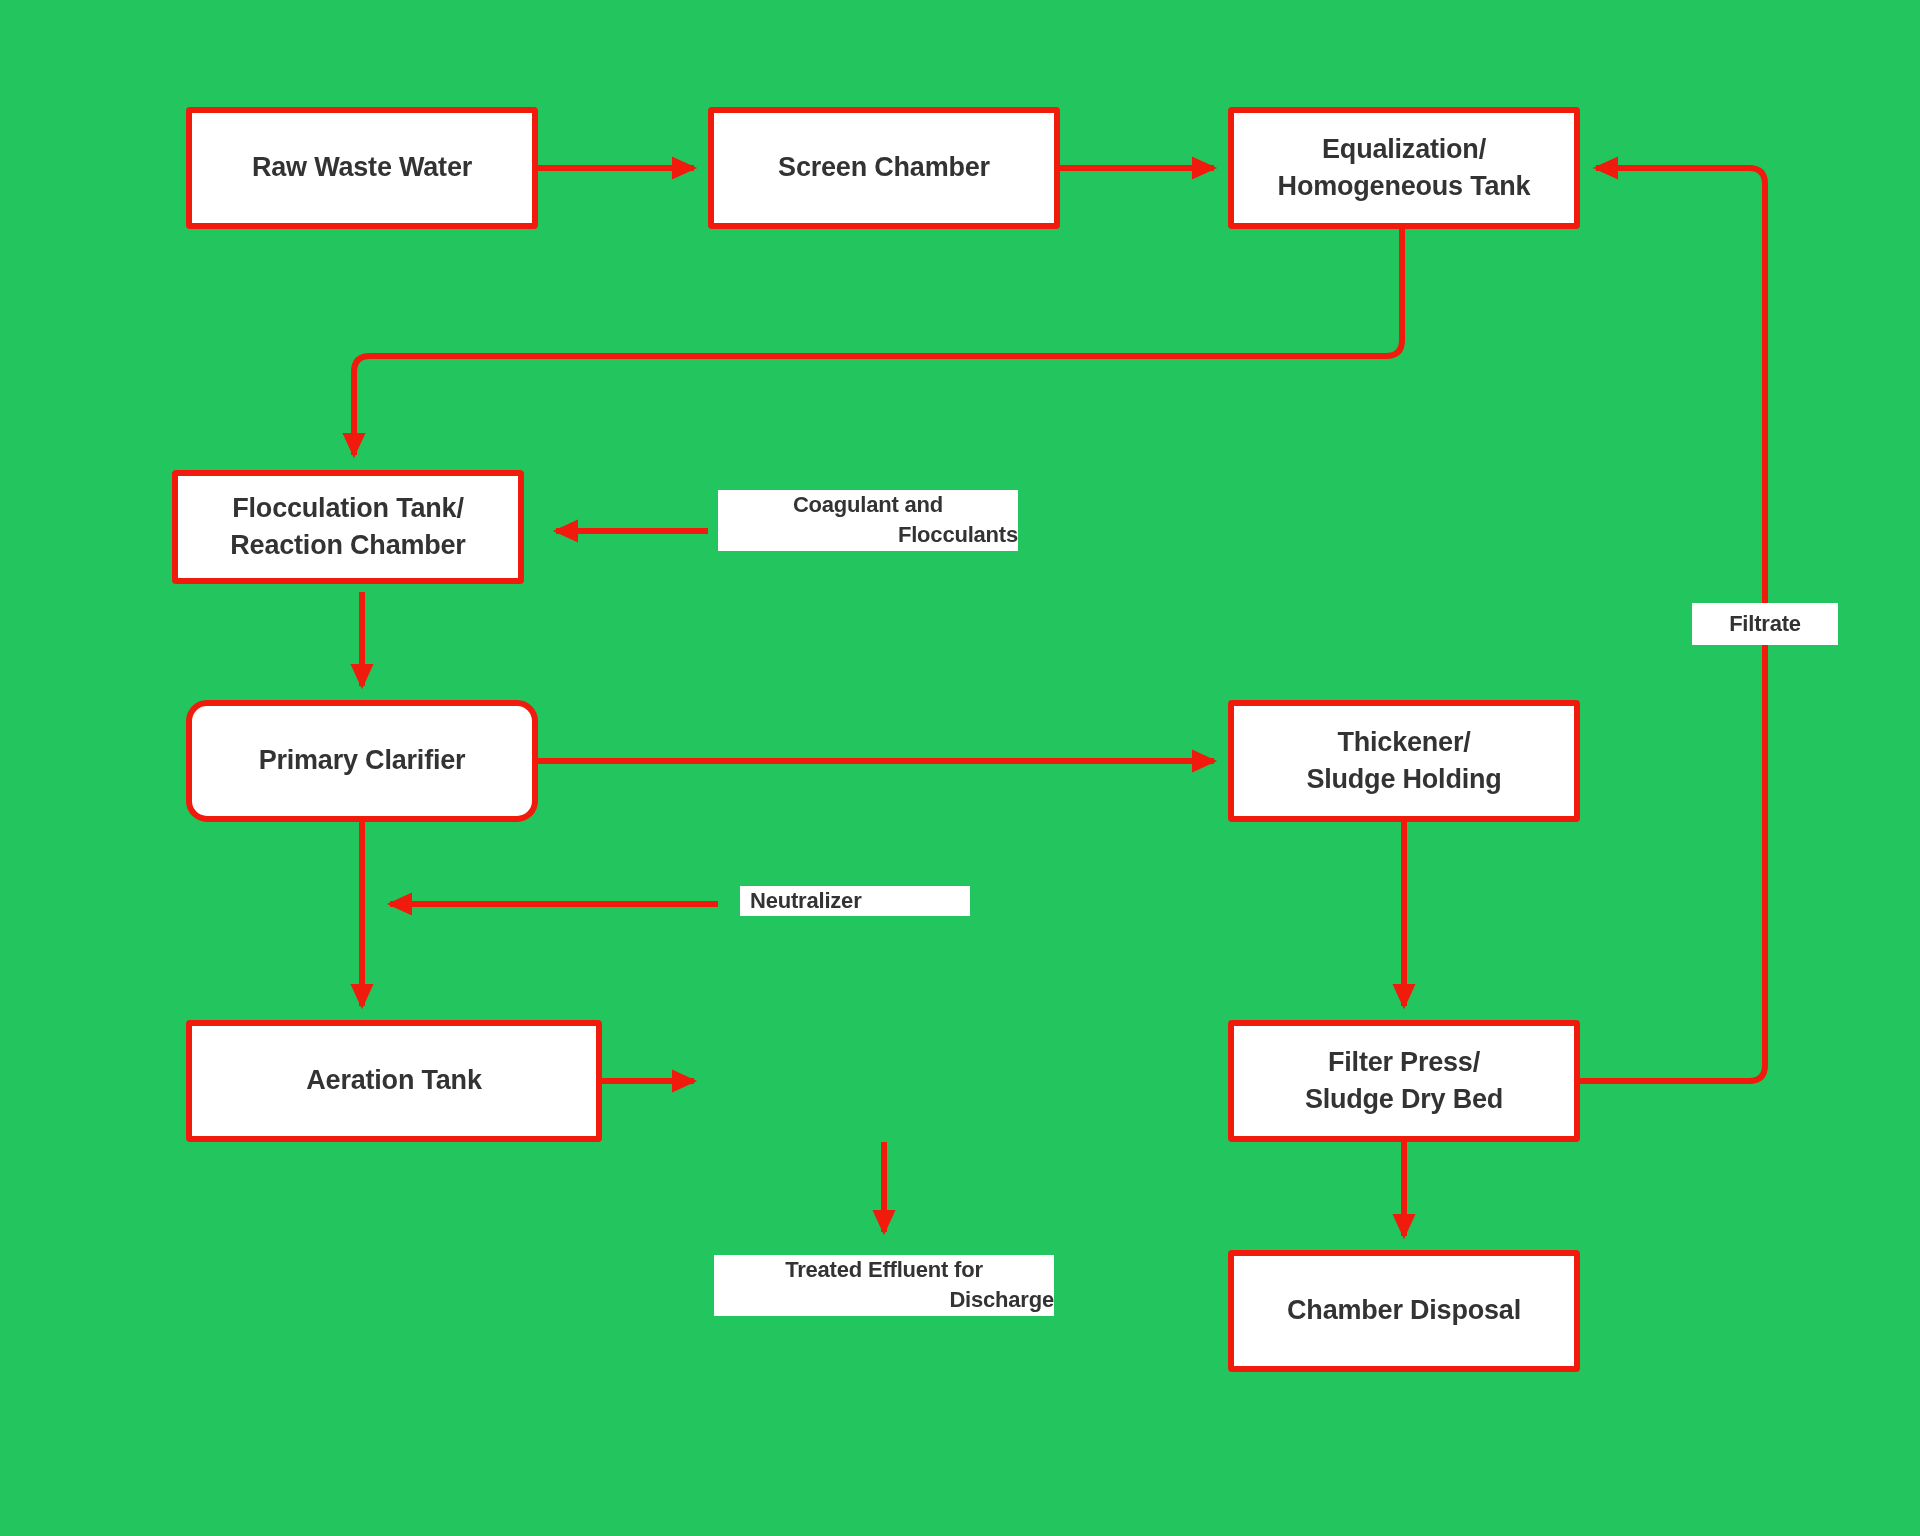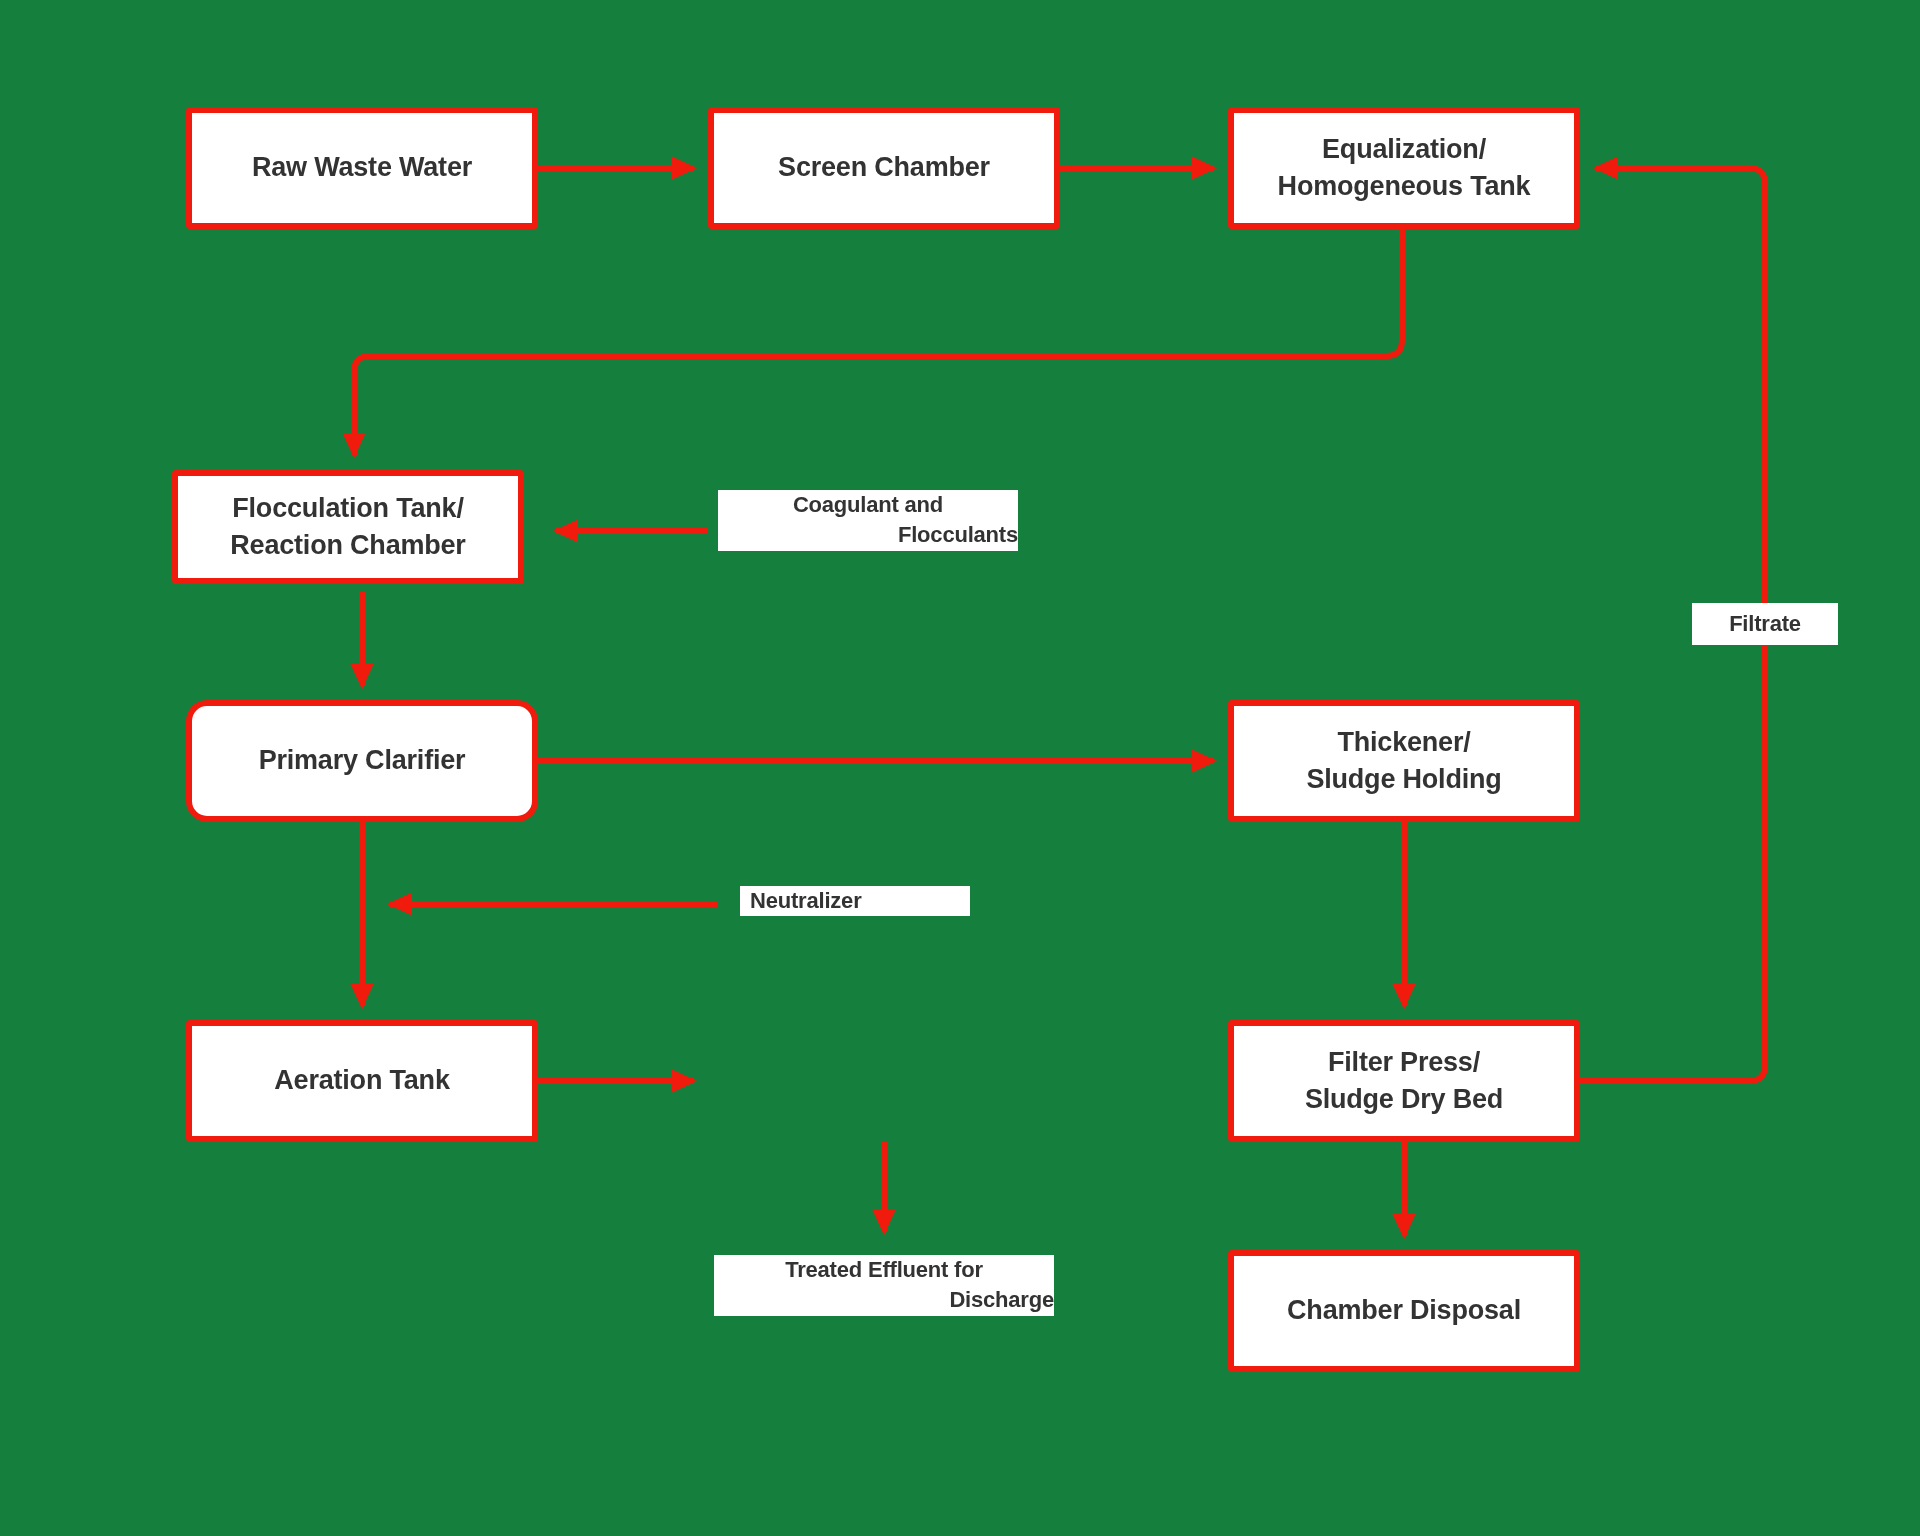--- a/index.html
+++ b/index.html
@@ -5,21 +5,21 @@
 <style>
   html, body {
     margin: 0;
     padding: 0;
     background: #ffffff;
   }
   #canvas {
     position: relative;
     width: 1920px;
     height: 1536px;
-    background: #15803d;
+    background: #22c55e;
     font-family: "Liberation Sans", "DejaVu Sans", sans-serif;
     overflow: hidden;
   }
   #flow-svg {
     position: absolute;
     left: 0;
     top: 0;
     width: 1920px;
     height: 1536px;
   }
@@ -115,21 +115,21 @@
     <span>
       <span>Flocculation Tank/</span>
       <span class="line2">Reaction Chamber</span>
     </span>
   </div>
 
   <div class="node-box" style="left:186px; top:700px; width:352px; height:122px;border-radius:21px;">
     <span>Primary Clarifier</span>
   </div>
 
-  <div class="node-box" style="left:186px; top:1020px; width:352px; height:122px;">
+  <div class="node-box" style="left:186px; top:1020px; width:416px; height:122px;">
     <span>Aeration Tank</span>
   </div>
 
 
   <div class="node-box" style="left:1228px; top:700px; width:352px; height:122px;">
     <span>
       <span>Thickener/</span>
       <span class="line2">Sludge Holding</span>
     </span>
   </div>

